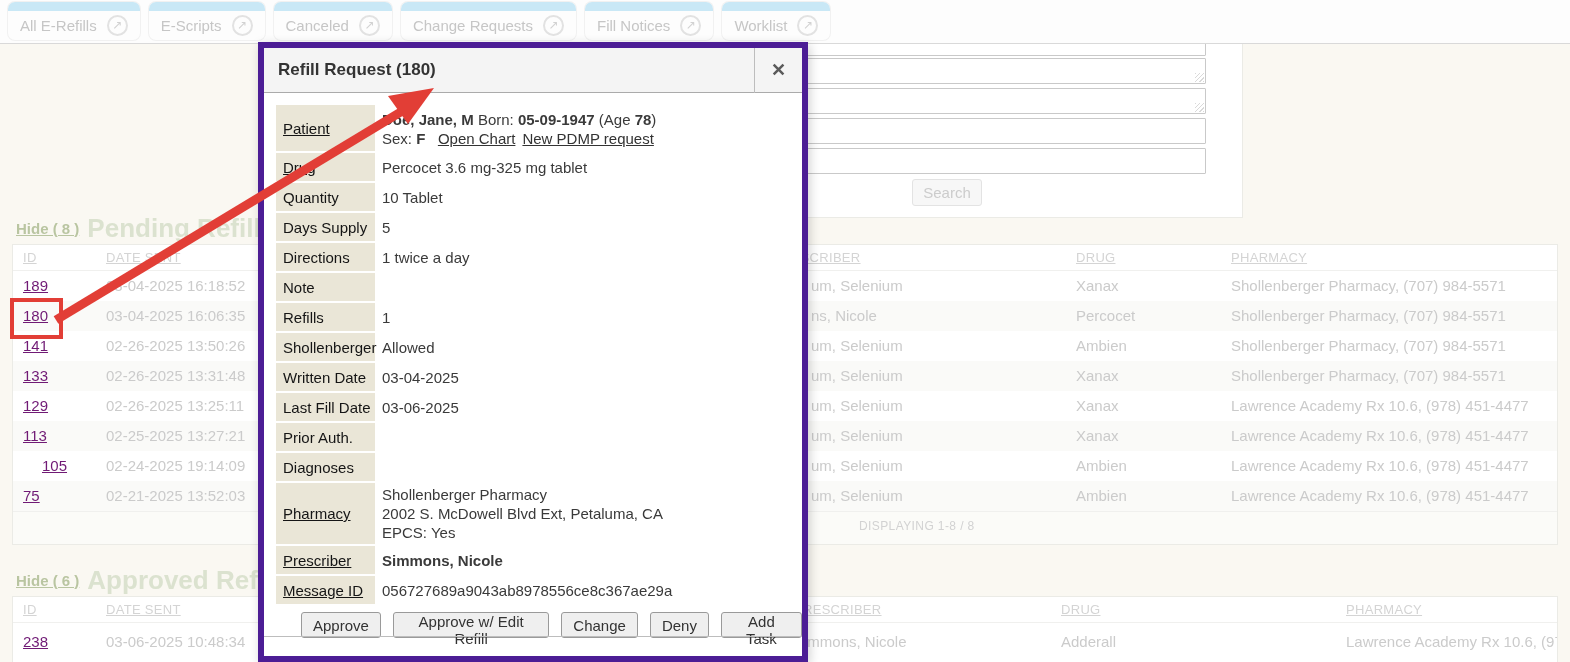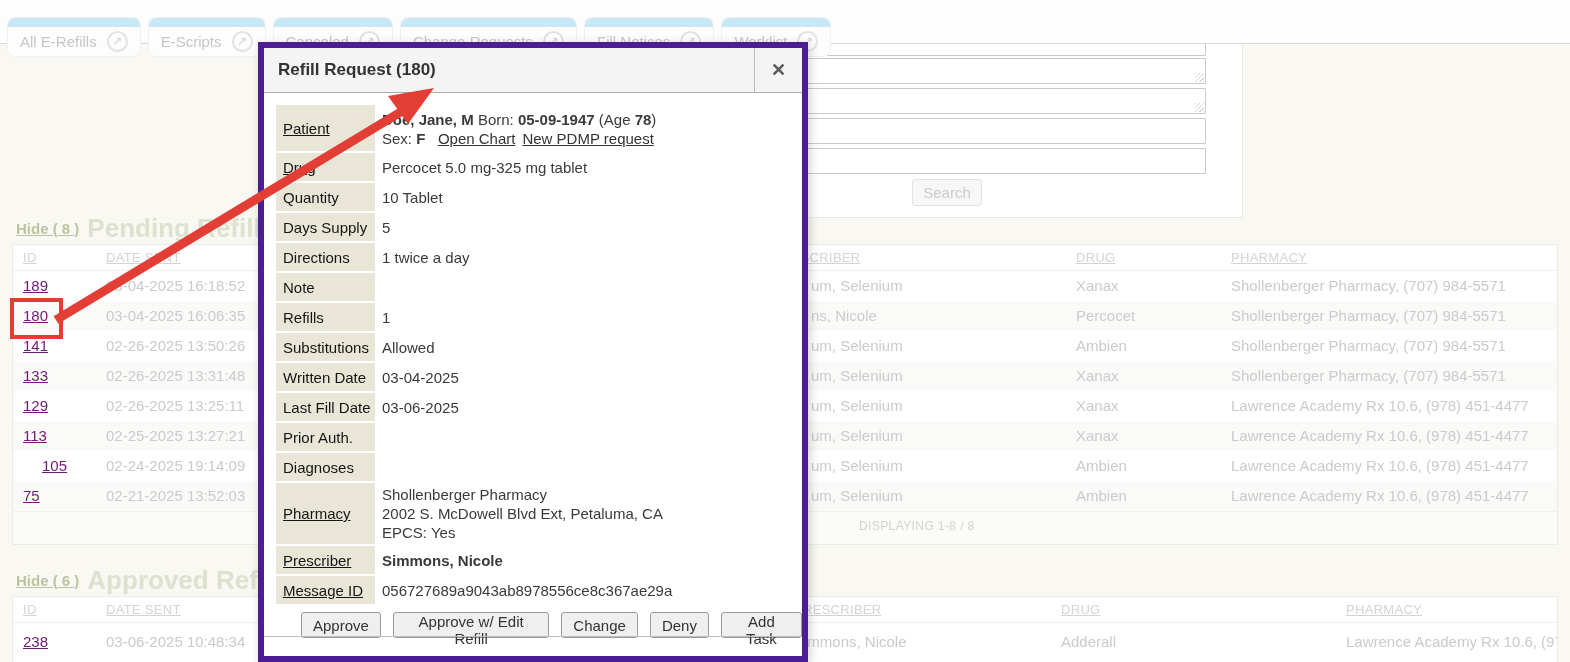--- a/index.html
+++ b/index.html
@@ -4,21 +4,21 @@
 <style>
   * { margin:0; padding:0; box-sizing:border-box; }
   html,body { width:1570px; height:662px; overflow:hidden; background:#faf8f2;
               font-family:"Liberation Sans", sans-serif; }
   #stage { position:relative; width:1570px; height:662px; }
 
   
   .tabbar { position:absolute; left:0; top:0; width:1570px; height:44px;
             background:#fdfdfd; border-bottom:1px solid #d9d9d9; z-index:5;
             display:flex; align-items:flex-start; padding-left:8px; gap:9px; }
-  .tab { margin-top:18px; height:38px; border-radius:7px; background:#fdfdfd;
+  .tab { margin-top:2px; height:38px; border-radius:7px; background:#fdfdfd;
          overflow:hidden; box-shadow:0 0 0 1px #f1f1f1; }
   .tab-cap { height:9px; background:#c9e8f6; }
   .tab-body { height:29px; display:flex; align-items:center; gap:10px; padding:0 12px; }
   .tab-label { font-size:15px; color:#c6c6c6; white-space:nowrap; }
   .tab-icon { width:21px; height:21px; border-radius:50%; border:2px solid #e2e2e2;
               color:#d2d2d2; font-size:12px; line-height:17px; text-align:center; flex:0 0 auto; }
 
   
   .panel { position:absolute; background:#fff; border:1px solid #ebebe6; overflow:hidden; z-index:1; }
   .search-panel { left:600px; top:44px; width:643px; height:174px; border-top:none; }
@@ -238,21 +238,21 @@
       <tbody id="detail-body">
           <tr style="height: 47px;">
             <td class="dlabel lnk">Patient</td>
             <td class="dval">
               <div><span class="b">Doe, Jane, M</span> <span>Born:</span> <span class="b">05-09-1947</span> <span>(Age</span> <span class="b">78</span><span>)</span></div>
               <div><span>Sex:</span> <span class="b">F</span>&nbsp;&nbsp; <span class="ilink">Open Chart</span><span class="ilink">New PDMP request</span></div>
             </td>
           </tr>
           <tr style="height: 30px;">
             <td class="dlabel lnk">Drug</td>
-            <td class="dval"><span>Percocet 5.0 mg-325 mg tablet</span></td>
+            <td class="dval"><span>Percocet 3.6 mg-325 mg tablet</span></td>
           </tr>
           <tr style="height: 30px;">
             <td class="dlabel">Quantity</td>
             <td class="dval"><span>10 Tablet</span></td>
           </tr>
           <tr style="height: 30px;">
             <td class="dlabel">Days Supply</td>
             <td class="dval"><span>5</span></td>
           </tr>
           <tr style="height: 30px;">
@@ -261,21 +261,21 @@
           </tr>
           <tr style="height: 30px;">
             <td class="dlabel">Note</td>
             <td class="dval"><span></span></td>
           </tr>
           <tr style="height: 30px;">
             <td class="dlabel">Refills</td>
             <td class="dval"><span>1</span></td>
           </tr>
           <tr style="height: 30px;">
-            <td class="dlabel">Substitutions</td>
+            <td class="dlabel">Shollenberger</td>
             <td class="dval"><span>Allowed</span></td>
           </tr>
           <tr style="height: 30px;">
             <td class="dlabel">Written Date</td>
             <td class="dval"><span>03-04-2025</span></td>
           </tr>
           <tr style="height: 30px;">
             <td class="dlabel">Last Fill Date</td>
             <td class="dval"><span>03-06-2025</span></td>
           </tr>

